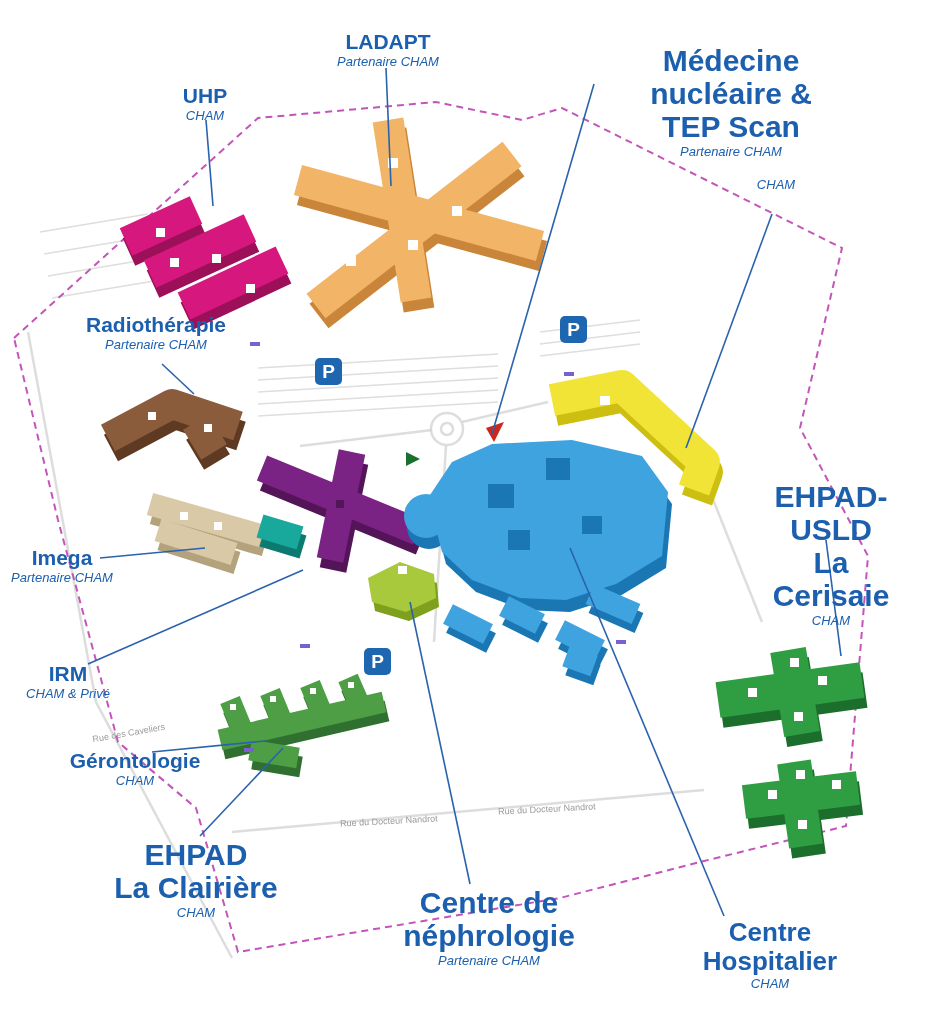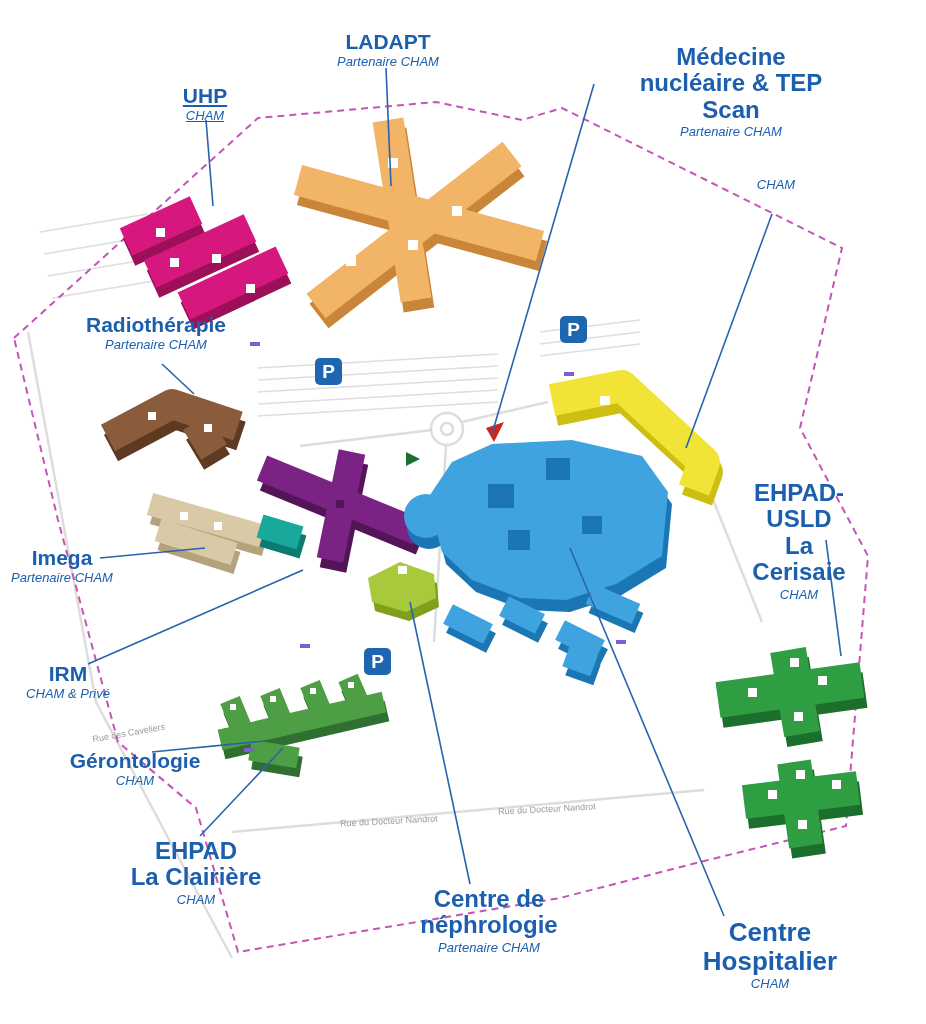--- a/index.html
+++ b/index.html
@@ -6,21 +6,21 @@
   html,body{margin:0;padding:0;background:#ffffff;font-family:"Liberation Sans",sans-serif;}
   .stage{position:relative;width:926px;height:1024px;margin:0 auto;background:#ffffff;overflow:hidden;}
   svg.map{position:absolute;left:0;top:0;z-index:1;}
   .road{stroke:#cfcfcf;fill:none;stroke-width:2.5;opacity:.7;}
   .lot{stroke:#dedede;fill:none;stroke-width:1.5;}
   .bext,.btop{fill:none;stroke-linecap:butt;stroke-linejoin:round;}
   .hole-w{fill:#ffffff;}
   .lbl{position:absolute;transform:translateX(-50%);text-align:center;color:#1b5fae;z-index:5;}
   .lbl .t{font-weight:bold;font-size:21px;line-height:1.1;white-space:pre-line;}
   .lbl .s{font-style:italic;font-size:13px;margin-top:1px;}
-  .lbl.lg .t{font-size:24px;text-align:center;}
+  .lbl.lg .t{font-size:30px;text-align:center;}
   .lbl.xl .t{font-size:26px;}
   .pbadge{position:absolute;width:27px;height:27px;background:#1f66b0;color:#fff;font-weight:bold;
           font-size:19px;display:flex;align-items:center;justify-content:center;border-radius:5px;z-index:4;}
   .street{position:absolute;color:#9a9a9a;font-size:9px;z-index:3;white-space:nowrap;}
   .r3{transform:rotate(-3deg);}
   .r10{transform:rotate(-10deg);}
 </style>
 </head>
 <body>
 
@@ -180,21 +180,21 @@
   </svg>
 
   <div class="pbadge" style="left:315px;top:358px;">P</div>
   <div class="pbadge" style="left:560px;top:316px;">P</div>
   <div class="pbadge" style="left:364px;top:648px;">P</div>
 
   <div class="street r3" style="left:340px;top:816px;">Rue du Docteur Nandrot</div>
   <div class="street r3" style="left:498px;top:804px;">Rue du Docteur Nandrot</div>
   <div class="street r10" style="left:92px;top:728px;">Rue des Caveliers</div>
 
-  <div class="lbl" style="left:205px;top:84px;text-decoration:underline;">
+  <div class="lbl" style="left:205px;top:84px;">
     <div class="t">UHP</div>
     <div class="s">CHAM</div>
   </div>
 
   <div class="lbl" style="left:388px;top:30px;">
     <div class="t">LADAPT</div>
     <div class="s">Partenaire CHAM</div>
   </div>
 
   <div class="lbl lg" style="left:731px;top:44px;white-space:nowrap;">
@@ -237,19 +237,19 @@
 néphrologie</div>
     <div class="s">Partenaire CHAM</div>
   </div>
 
   <div class="lbl xl" style="left:770px;top:918px;">
     <div class="t">Centre
 Hospitalier</div>
     <div class="s">CHAM</div>
   </div>
 
-  <div class="lbl lg" style="left:799px;top:480px;">
+  <div class="lbl lg" style="left:831px;top:480px;">
     <div class="t">EHPAD-USLD
 La Cerisaie</div>
     <div class="s">CHAM</div>
   </div>
 
 </div>
 
 </body></html>

